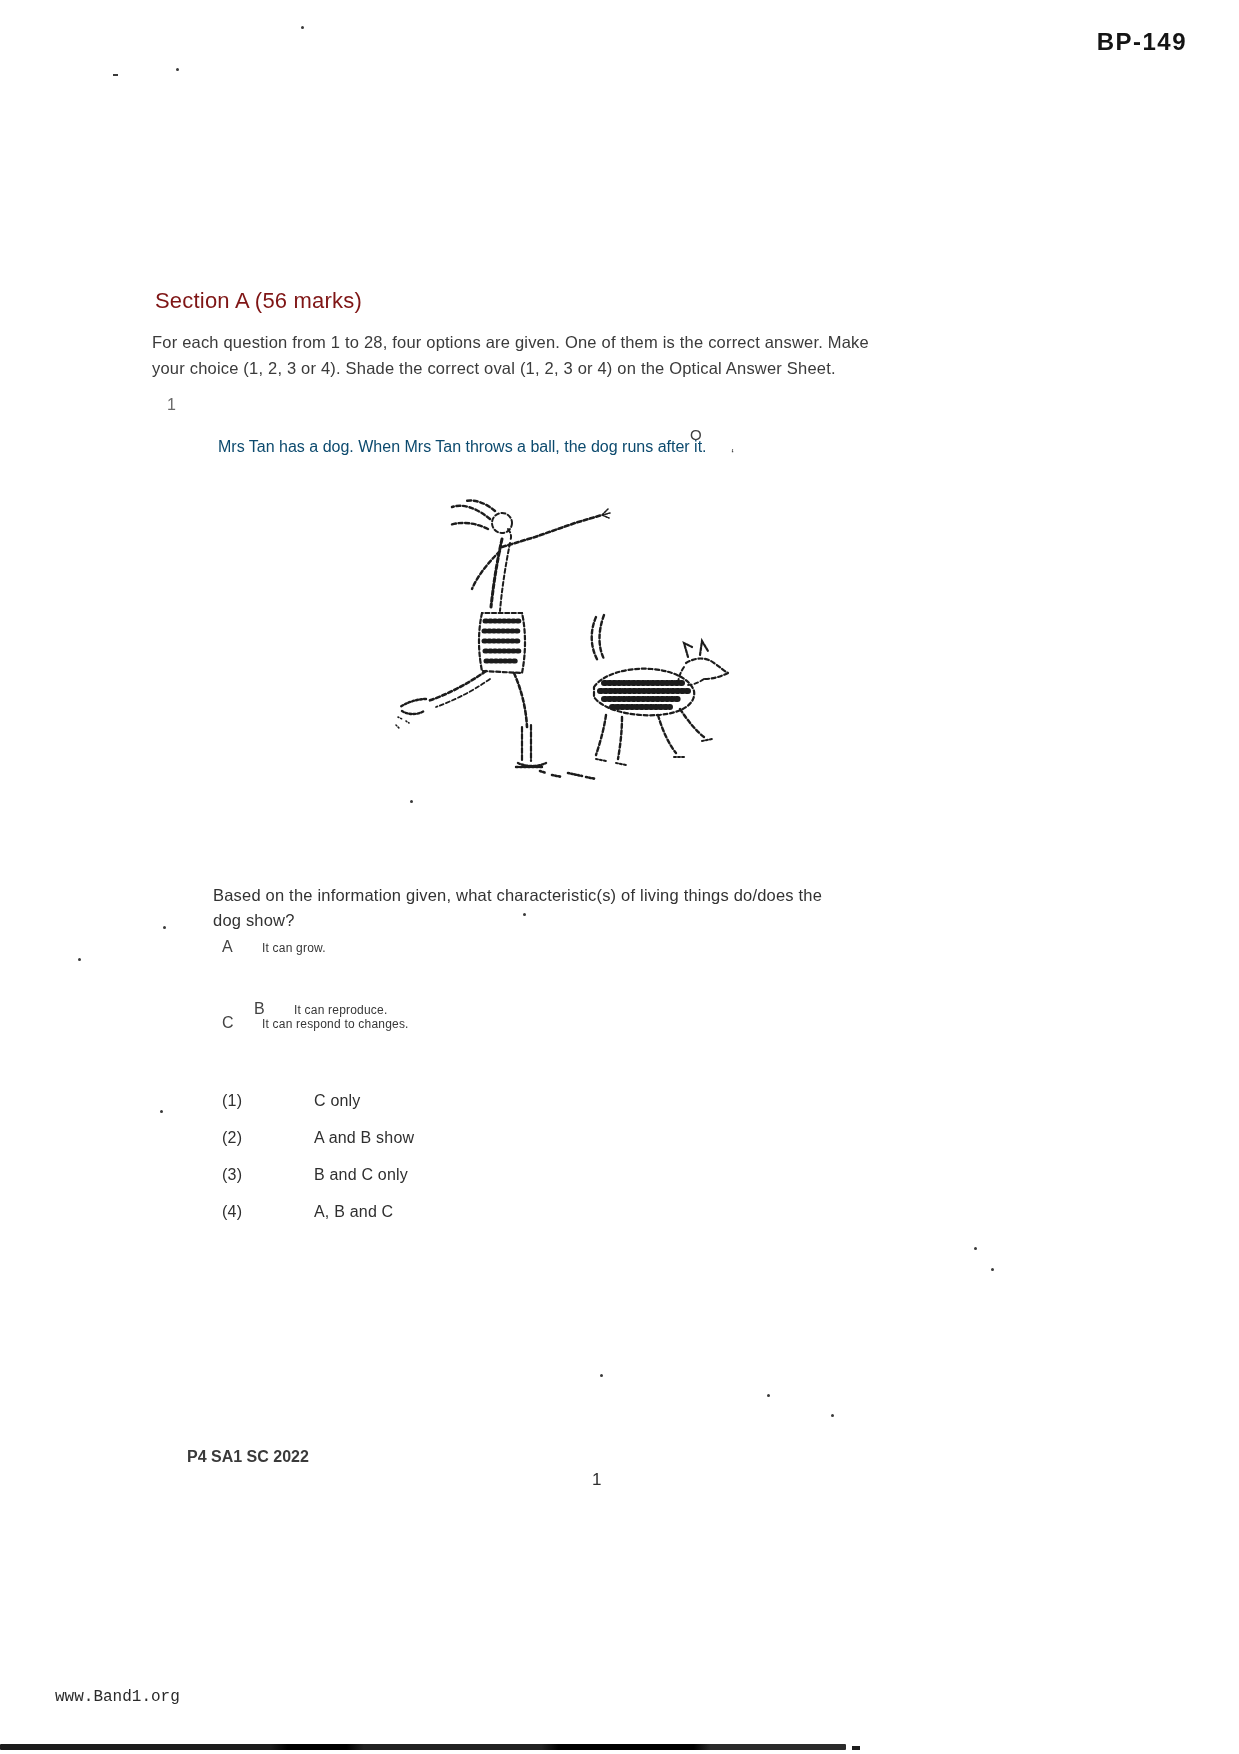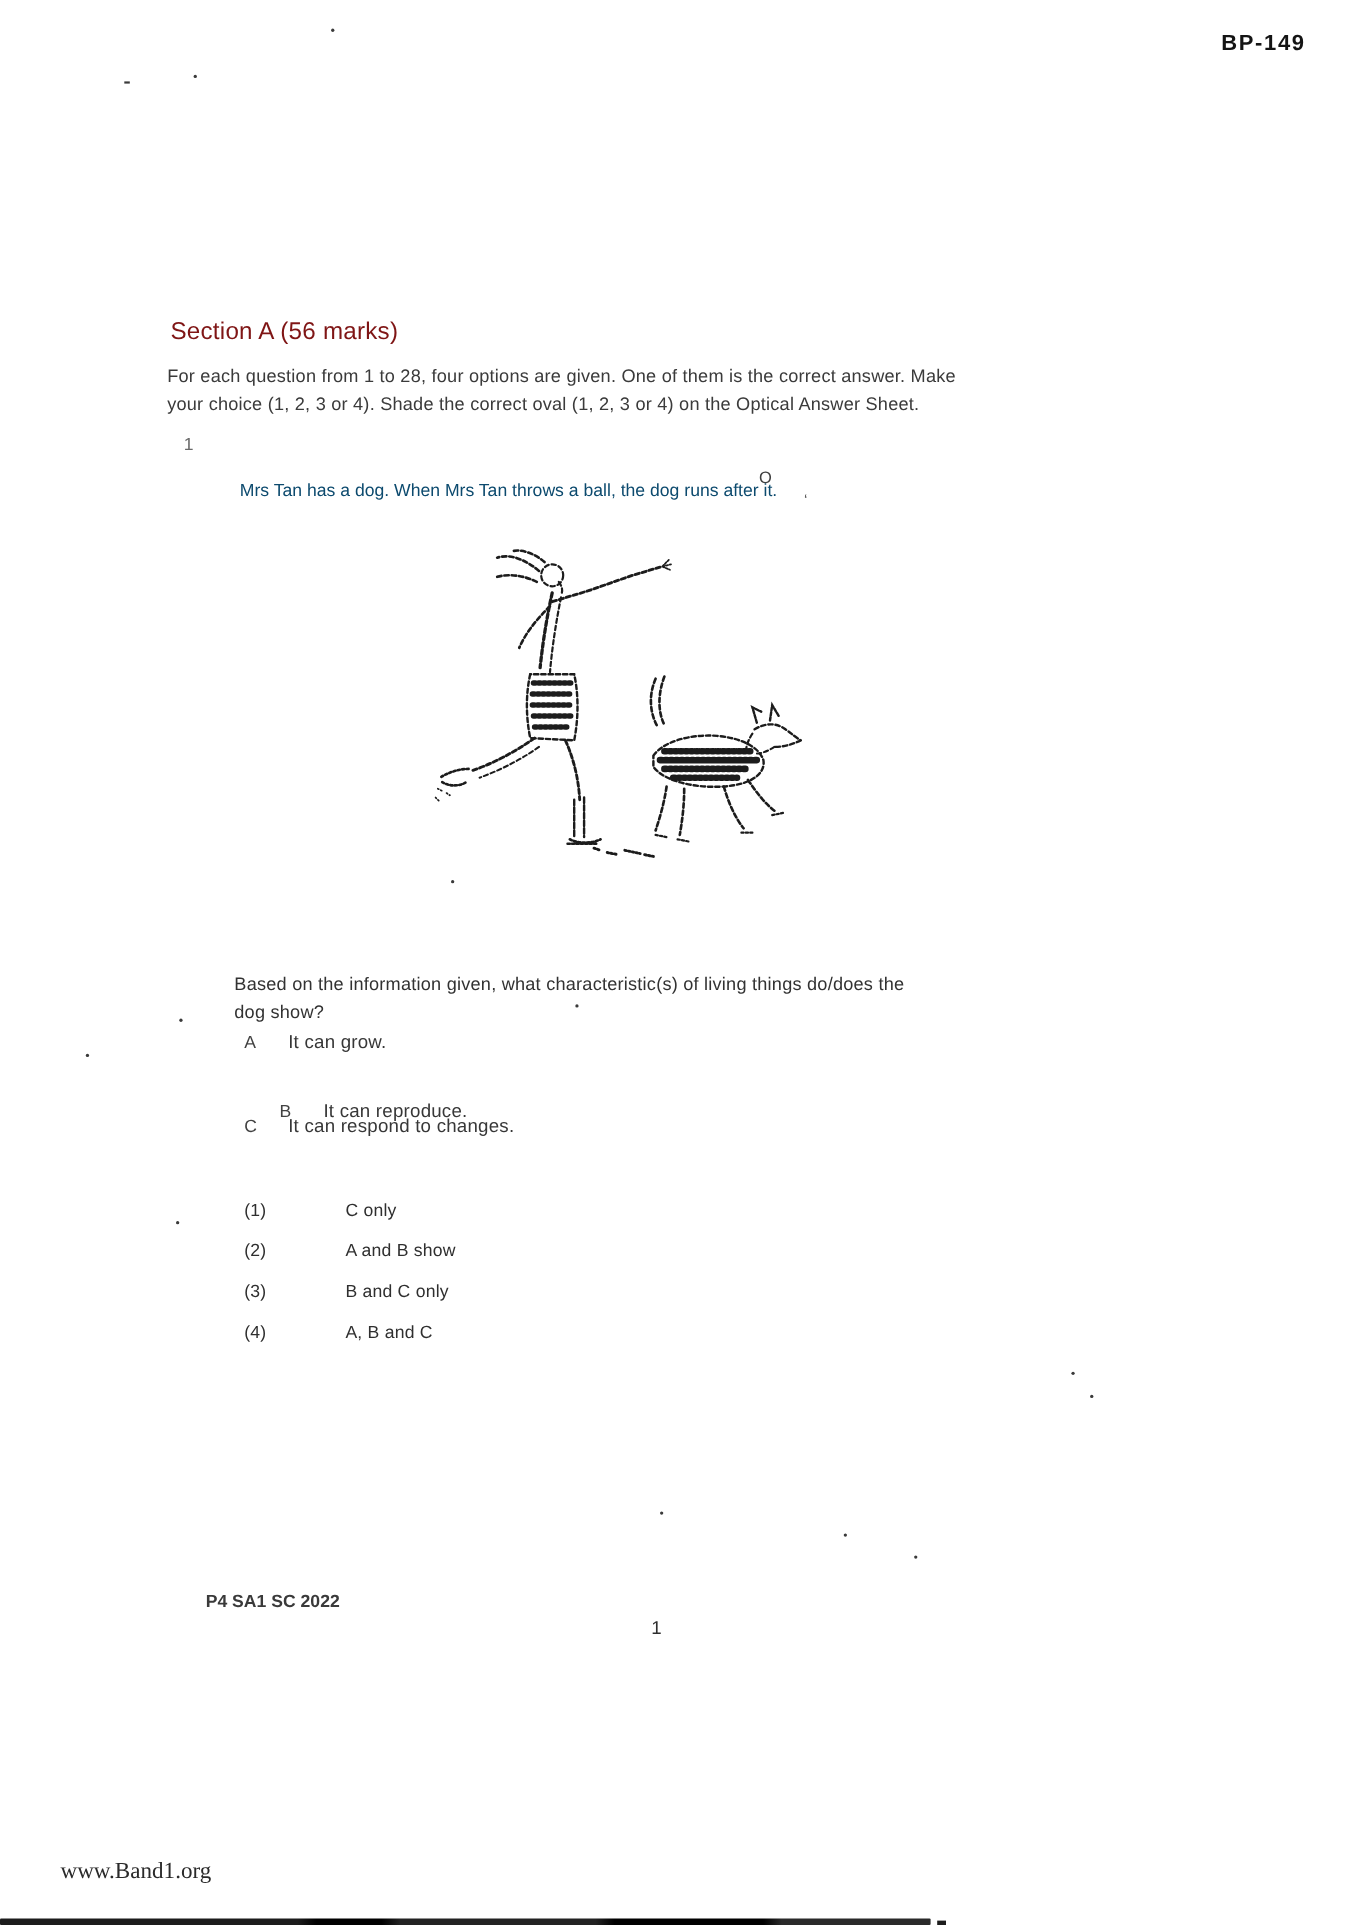--- a/index.html
+++ b/index.html
@@ -14,21 +14,21 @@
   }
   .abs { position:absolute; }
 
   .scan {
     color:#3a3a3a;
     filter: blur(0.35px) contrast(1.08);
     letter-spacing:0.2px;
   }
   .page-code {
     top:28px; right:52px;
-    font-size:20px; font-weight:600;
+    font-size:24px; font-weight:600;
     color:#141414; letter-spacing:1.5px;
     filter: blur(0.3px);
   }
   .section-title {
     left:155px; top:288px;
     font-size:22px; font-weight:400; color:#7f1d1d;
   }
   .instructions {
     left:152px; top:330px; width:752px;
     font-size:16.5px; line-height:1.55; color:#404040;
@@ -45,41 +45,41 @@
   }
   .q-body {
     left:213px; top:838px; width:632px;
     font-size:16.5px; line-height:1.5; color:#383838;margin-top:45px;
   }
   .stmt-row, .choice-row { position:absolute; left:222px; }
   .stmt-label {
     display:inline-block; width:40px;
     font-size:16px; color:#474747;
   }
-  .stmt-text { font-size:17px; color:#3c3c3c;text-align:center; }
+  .stmt-text { font-size:12px; color:#3c3c3c;text-align:center; }
   .choice-label {
     display:inline-block; width:44px;
     font-size:16px; color:#353535;
   }
   .choice-text { font-size:16px; color:#353535;margin-left:48px; }
 
   .footer-left {
     left:187px; top:1448px;
     font-size:16px; color:#3a3a3a; font-weight:600;
     filter: blur(0.3px);
     text-align: right;
   }
   .page-num {
     left:592px; top:1470px;
     font-size:17px; color:#2e2e2e;
   }
   .watermark {
     left:55px; top:1688px;
-    font-family:Liberation Serif, serif;
-    font-size:21px; color:#2a2a2a;
+    font-family:Liberation Mono, monospace;
+    font-size:16px; color:#2a2a2a;
   }
   .bottom-bar {
     left:0; top:1744px; width:846px; height:6px;
     background:linear-gradient(90deg,#1c1c1c 0%,#1c1c1c 32%,#000 34%,#000 41%,#222 43%,#222 64%,#000 66%,#000 82%,#2a2a2a 84%,#2a2a2a 100%);
     border-radius:1px;
   }
   .bar-dot {
     left:852px; top:1746px; width:8px; height:4px; background:#1d1d1d;
   }
   .speck {

